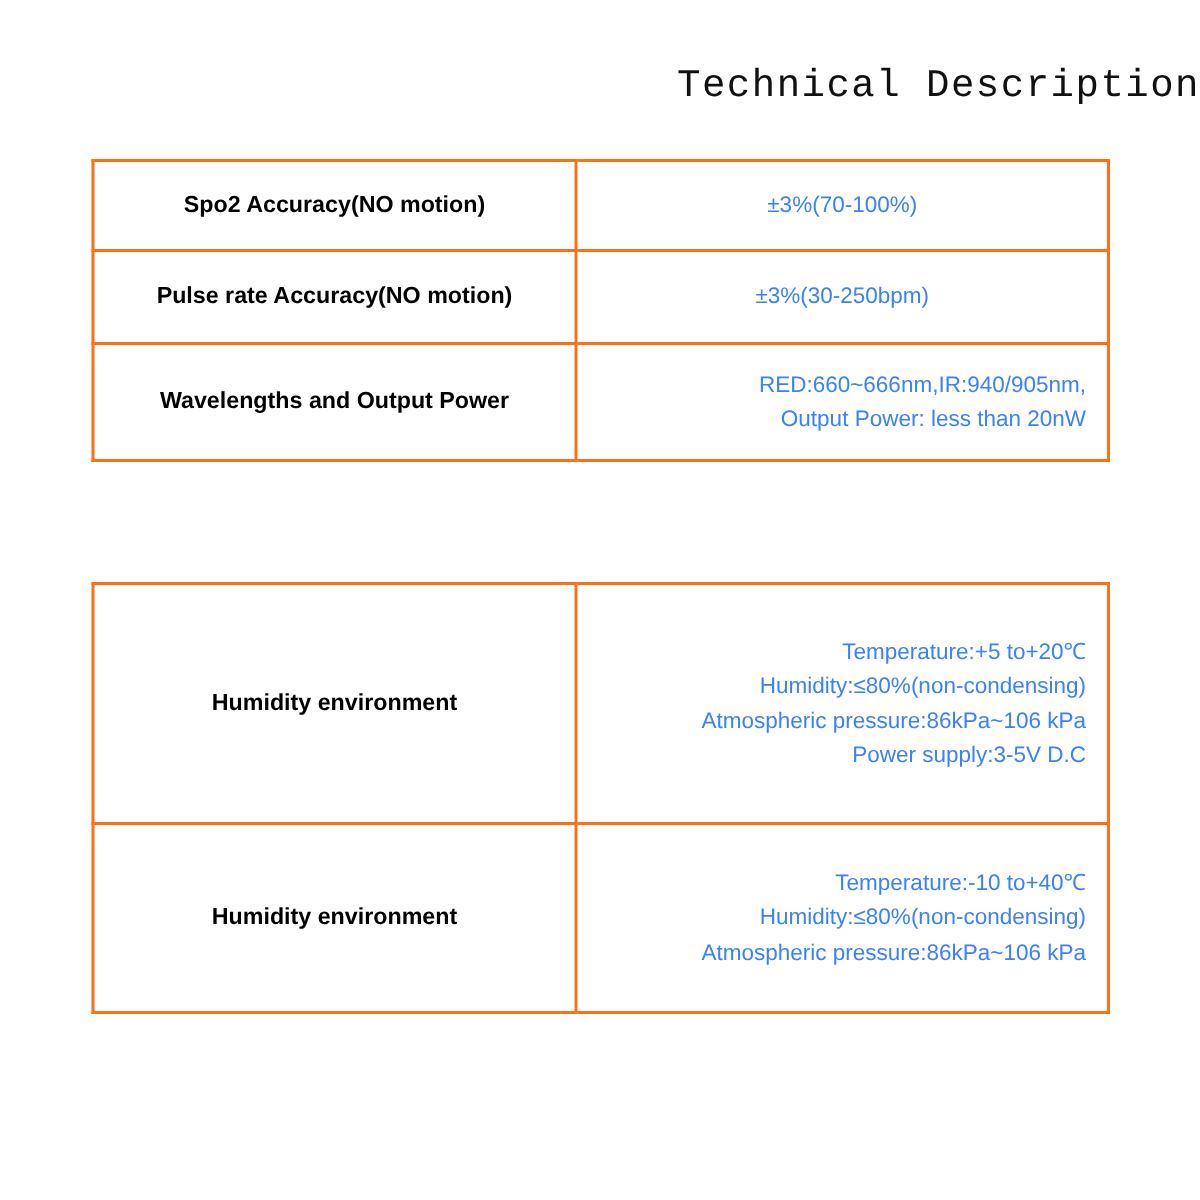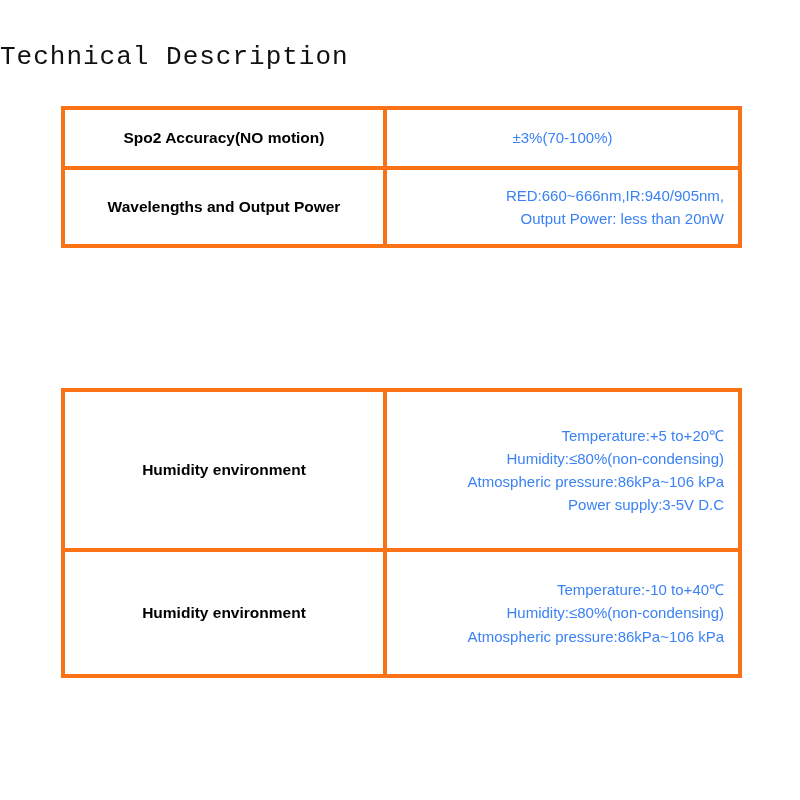--- a/index.html
+++ b/index.html
@@ -16,21 +16,21 @@
   }
   .page {
     width: 800px;
     height: 800px;
     position: relative;
     box-sizing: border-box;
   }
   .doc-title {
     font-family: "Liberation Mono", monospace;
     font-size: 26px;
-    text-align: left;
+    text-align: right;
     letter-spacing: 1px;
     color: #111;
     font-weight: 400;
   }
   .title-1 {
     position: absolute;
     top: 42px;
     left: 0;
     right: 0;
   }
@@ -40,21 +40,21 @@
     left: 0;
     right: 0;
   }
   table.spec {
     position: absolute;
     border-collapse: collapse;
     table-layout: fixed;
     background: #fff;
   }
   table.spec td {
-    border: 4px solid #f97316;
+    border: 2px solid #f97316;
     vertical-align: middle;
     padding: 8px 14px;
     box-sizing: border-box;
   }
   td.label-cell {
     width: 322px;
     text-align: center;
     font-weight: bold;
     font-size: 15.5px;
     line-height: 1.5;
@@ -101,20 +101,26 @@
   <div class="doc-title title-1">Technical Description</div>
 
   <table class="spec" id="table-tech">
     <tbody>
       <tr class="row-1">
         <td class="label-cell">Spo2 Accuracy(NO motion)</td>
         <td class="value-cell value-center">
           <span class="value-line">±3%(70-100%)</span>
         </td>
       </tr>
+      <tr class="row-2">
+        <td class="label-cell">Pulse rate Accuracy(NO motion)</td>
+        <td class="value-cell value-center">
+          <span class="value-line">±3%(30-250bpm)</span>
+        </td>
+      </tr>
       <tr class="row-3">
         <td class="label-cell">Wavelengths and Output Power</td>
         <td class="value-cell value-left">
           <span class="value-line">RED:660~666nm,IR:940/905nm,</span>
           <span class="value-line">Output Power: less than 20nW</span>
         </td>
       </tr>
     </tbody>
   </table>
 

